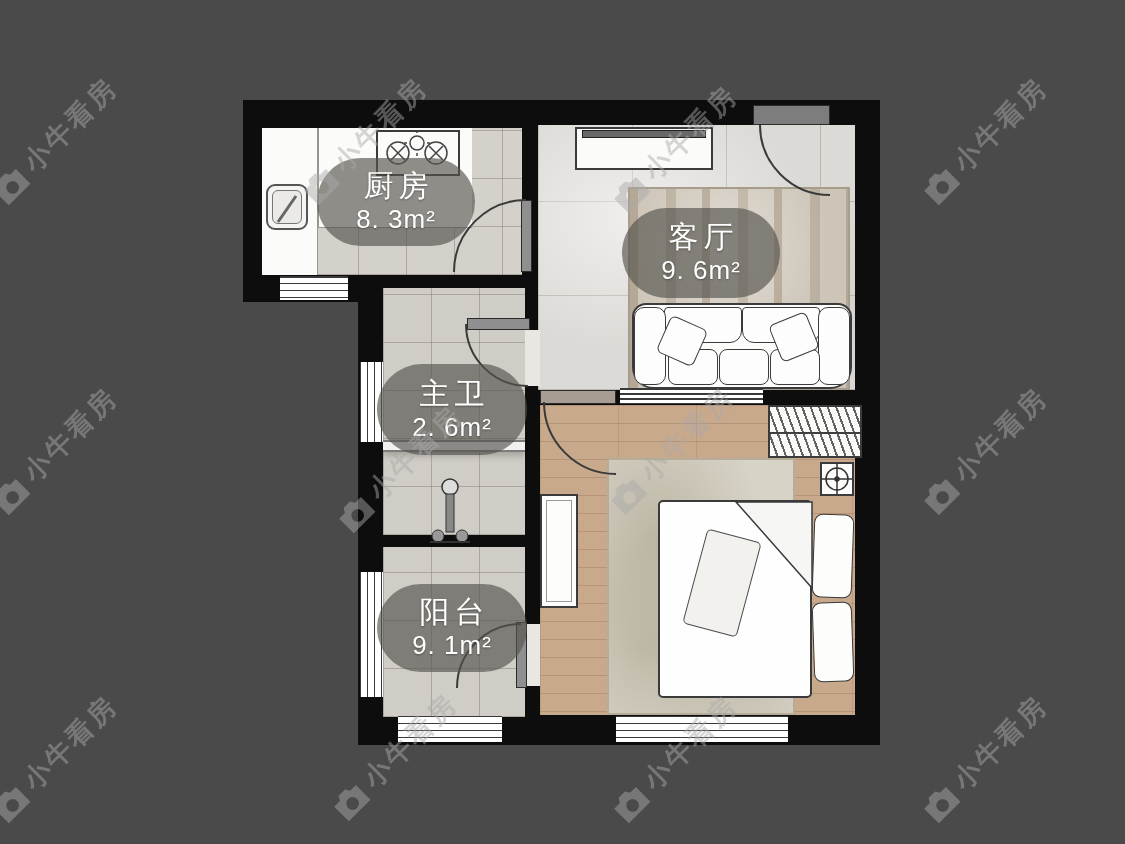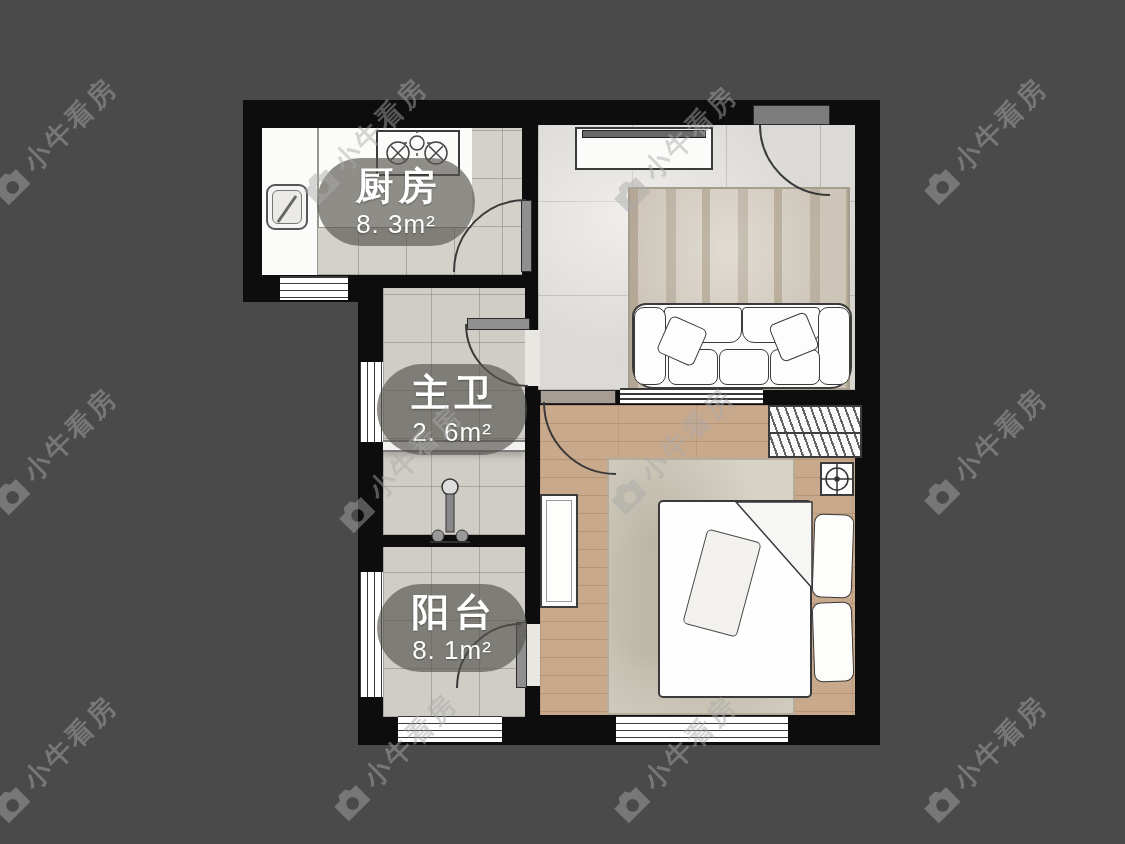--- a/index.html
+++ b/index.html
@@ -109,21 +109,21 @@
 
   
   #overlay{position:absolute;left:0;top:0;z-index:5;pointer-events:none;}
 
   
   .room-label{
     z-index:6;display:flex;flex-direction:column;align-items:center;justify-content:center;
     background:rgba(85,83,78,.66);border-radius:46px;color:#fff;
     text-shadow:0 1px 2px rgba(0,0,0,.35);
   }
-  .room-name{font-size:38px;letter-spacing:5px;font-weight:700;line-height:1.2;padding-left:5px;text-align:right;}
+  .room-name{font-size:30px;letter-spacing:5px;font-weight:400;line-height:1.2;padding-left:5px;text-align:right;}
   .room-area{font-size:26px;letter-spacing:1px;font-weight:400;line-height:1.2;}
 
   
   #wm{position:absolute;inset:0;z-index:7;pointer-events:none;}
   .watermark{
     position:absolute;display:flex;align-items:center;gap:7px;
     transform:translate(-50%,-50%) rotate(-45deg);
     color:rgba(170,170,170,.48);white-space:nowrap;
   }
   .wm-icon{width:36px;height:36px;fill:rgba(170,170,170,.48);}
@@ -222,27 +222,31 @@
       <circle cx="837" cy="479" r="2" fill="#333"></circle>
     </g>
 
     <path d="M736,502 L812,588 L812,502 Z" fill="#f6f6f4" stroke="#3a3a3a" stroke-width="1.5"></path>
   </svg>
 
   <div class="abs room-label" style="left:317px;top:158px;width:158px;height:88px;">
     <span class="room-name">厨房</span>
     <span class="room-area">8. 3m²</span>
   </div>
+  <div class="abs room-label" style="left:622px;top:208px;width:158px;height:90px;">
+    <span class="room-name">客厅</span>
+    <span class="room-area">9. 6m²</span>
+  </div>
   <div class="abs room-label" style="left:377px;top:364px;width:150px;height:91px;">
     <span class="room-name">主卫</span>
     <span class="room-area">2. 6m²</span>
   </div>
   <div class="abs room-label" style="left:377px;top:584px;width:150px;height:88px;">
     <span class="room-name">阳台</span>
-    <span class="room-area">8. 1m²</span>
+    <span class="room-area">9. 1m²</span>
   </div>
 
   <div id="wm">
       <div class="watermark" style="left: 55px; top: 140px;">
         <svg class="wm-icon" viewBox="0 0 40 40">
           <path fill-rule="evenodd" d="M3 12 h9 l3 -5 h10 l3 5 h9 v23 h-34 z M20 17 a7 7 0 1 0 0.01 0 z"></path>
         </svg>
         <span class="wm-text">小牛看房</span>
       </div>
       <div class="watermark" style="left: 365px; top: 140px;">

